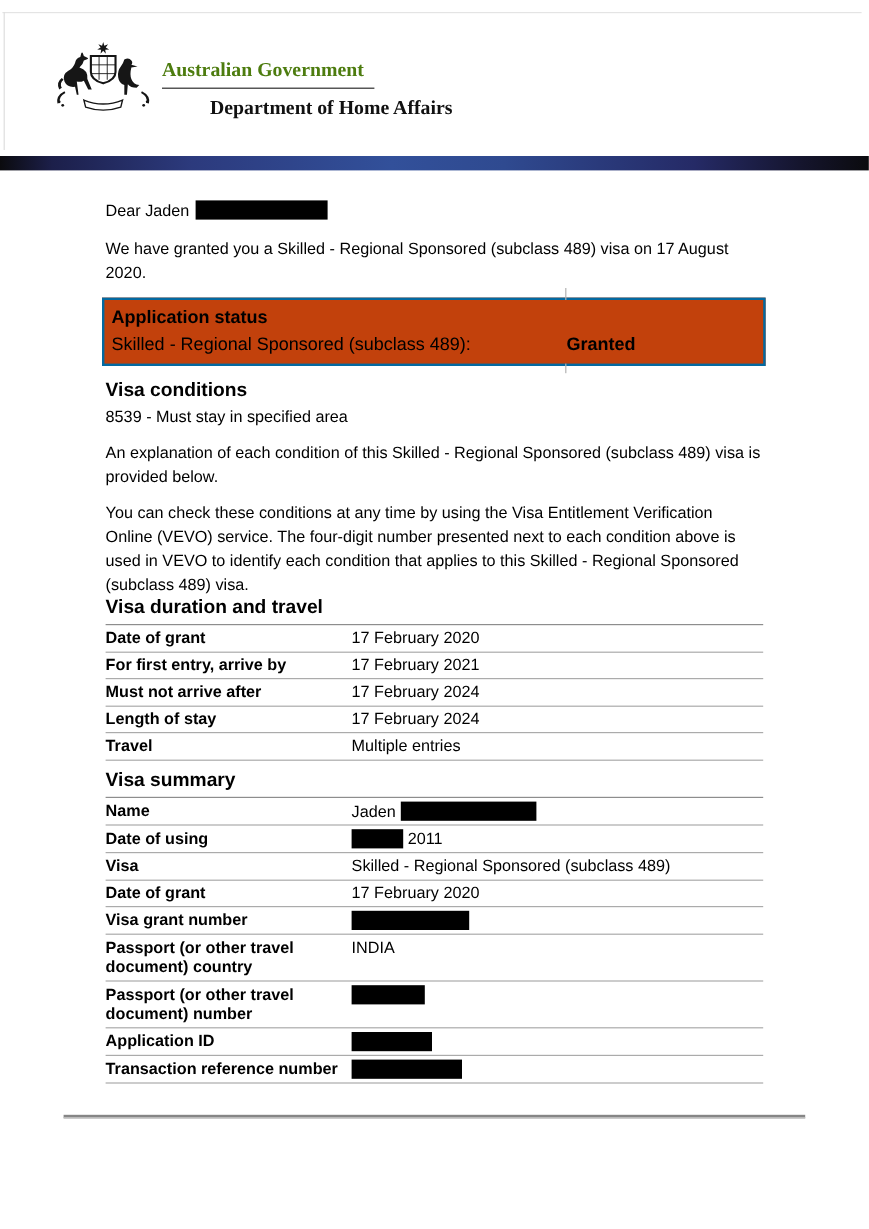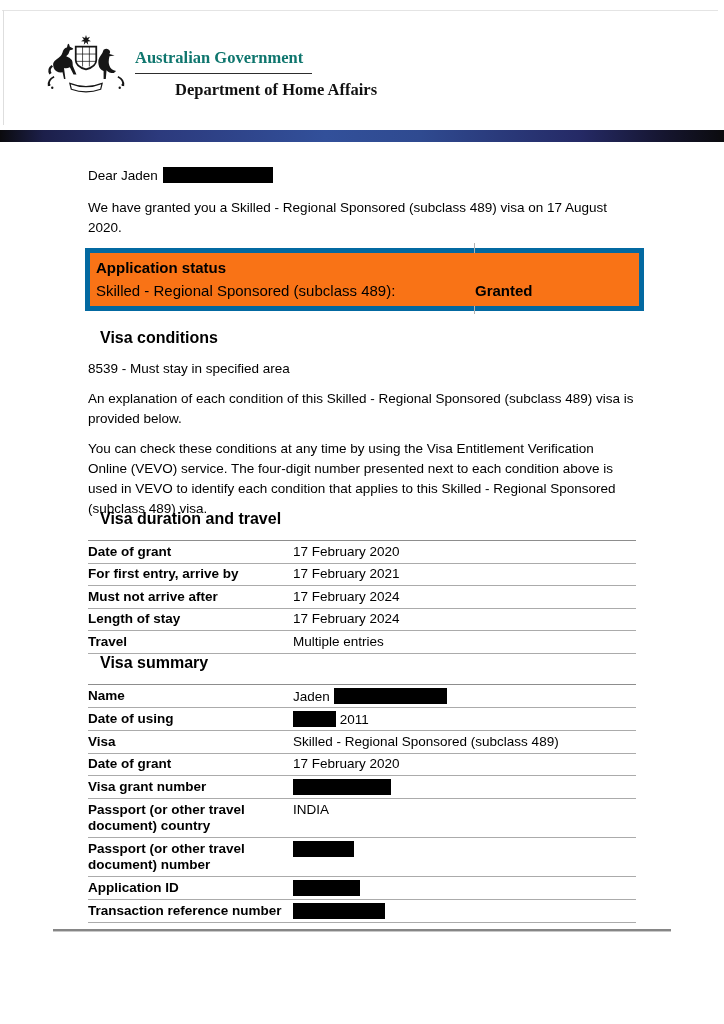--- a/index.html
+++ b/index.html
@@ -10,50 +10,50 @@
     color:#000;
     -webkit-font-smoothing:antialiased;
   }
   
   .edge-top{position:absolute;left:2px;top:10px;width:716px;height:1px;background:#e4e4e4;}
   .edge-left{position:absolute;left:3px;top:10px;width:1px;height:115px;background:#dedede;}
 
   
   .crest{position:absolute;left:42px;top:31px;width:88px;height:71px;}
   .gov-text{position:absolute;left:135px;top:49px;width:260px;}
-  .gov-title{font-family:"Liberation Serif", serif;font-weight:bold;font-size:16.5px;line-height:18px;color:#0f766e;}
+  .gov-title{font-family:"Liberation Serif", serif;font-weight:bold;font-size:16.5px;line-height:18px;color:#4d7c0f;}
   .gov-divider{width:177px;height:1px;background:#2d2d2d;margin:6px 0 7px 0;}
   .gov-dept{font-family:"Liberation Serif", serif;font-weight:bold;font-size:16.5px;line-height:18px;color:#111;margin-left:40px;}
 
   .accent-bar{
     position:absolute;left:0;top:130px;width:724px;height:12px;
     background:linear-gradient(90deg,#0b0b0e 0%,#1c1f4a 6%,#2c3a7d 22%,#32509a 45%,#2f4a90 58%,#252a66 80%,#15152e 92%,#0b0b0e 100%);
   }
 
   
   .content{position:absolute;left:88px;top:0;width:548px;font-size:13.5px;line-height:20px;}
   .sal{position:absolute;top:166px;left:0;white-space:nowrap;}
   .redact{display:inline-block;background:#000;}
   .redact-sal{width:110px;height:16px;vertical-align:-3px;margin-left:5px;}
   .intro{position:absolute;top:198px;left:0;width:548px;}
 
   
   .status-box{
     position:absolute;top:248px;left:-3px;width:549px;
-    border:5px solid #0369a1;background:#f97316;
+    border:2px solid #0369a1;background:#c2410c;
   }
   .status-title{font-size:15px;font-weight:bold;line-height:21px;padding:4px 0 0 6px;}
   .status-row{position:relative;font-size:15px;line-height:21px;padding:2px 0 5px 6px;}
   .status-value{position:absolute;left:385px;top:2px;font-weight:bold;}
   .tick{position:absolute;width:1px;background:#b2b2b2;left:384px;}
   .tick-top{top:-10px;height:10px;}
   .tick-bottom{bottom:-8px;height:8px;}
 
   
-  h2{font-size:16px;line-height:19px;margin:12px;font-weight:bold;}
+  h2{font-size:16px;line-height:19px;margin:0;font-weight:bold;}
   .sec-conditions{position:absolute;top:316px;left:0;width:548px;}
   .cond-line{margin-top:3px;}
   .para{margin-top:10px;}
   .sec-duration{position:absolute;top:497px;left:0;width:548px;}
   .sec-summary{position:absolute;top:641px;left:0;width:548px;}
 
   
   .dtable{margin-top:4px;border-top:1.5px solid #8d8d8d;}
   .trow{display:flex;border-bottom:1.5px solid #ababab;padding:2.5px 0;justify-content:flex-end;}
   .tlabel{width:205px;flex:0 0 205px;font-weight:bold;line-height:16.5px;padding-right:10px;box-sizing:border-box;}

